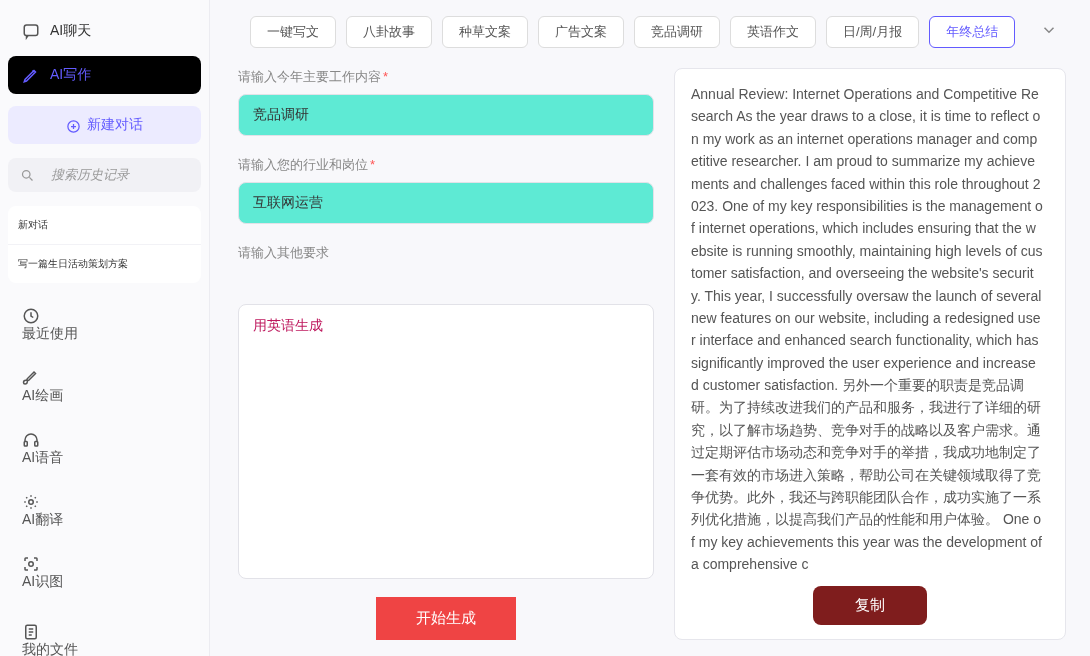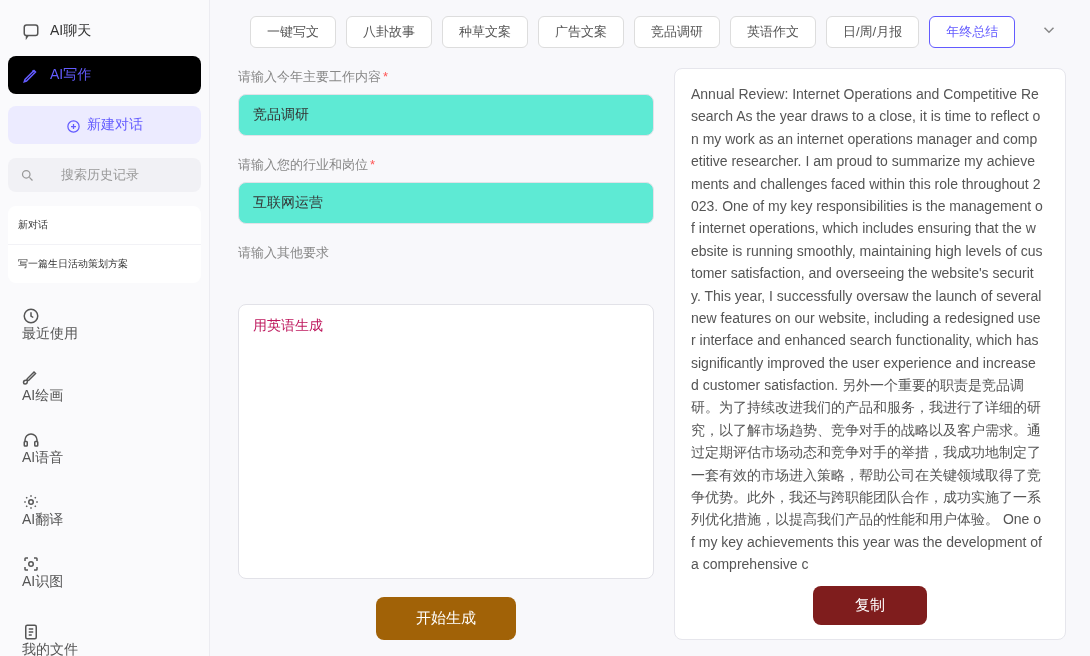--- a/index.html
+++ b/index.html
@@ -47,24 +47,25 @@
   font-size: 14px;
   cursor: pointer;
   margin: 6px 0;
 }
 .search-box {
   background: #f1f1f5;
   border-radius: 8px;
   padding: 8px 12px;
   display: flex;
   align-items: center;
-  gap: 26px;
+  gap: 16px;
   color: #999;
   font-size: 13px;
   margin: 2px 0 8px 0;
+  font-style: italic;
 }
 .history {
   background: #fff;
   border-radius: 8px;
   margin-bottom: 8px;
 }
 .history-item {
   padding: 12px 10px;
   font-size: 10px;
   color: #333;
@@ -168,22 +169,22 @@
   min-height: 240px;
   font-family: inherit;
   margin-top: 34px;
 }
 .generate-btn {
   margin-top: 18px;
   width: 140px;
   align-self: center;
   padding: 12px 0;
   border: none;
-  border-radius: 8px;
-  background: #a16207;
+  border-radius: 0;
+  background: #ef4444;
   color: #fff;
   font-size: 15px;
   cursor: pointer;
 }
 .output-col {
   flex: 1;
   background: #fff;
   border: 1px solid #e6e6ec;
   border-radius: 8px;
   display: flex;

